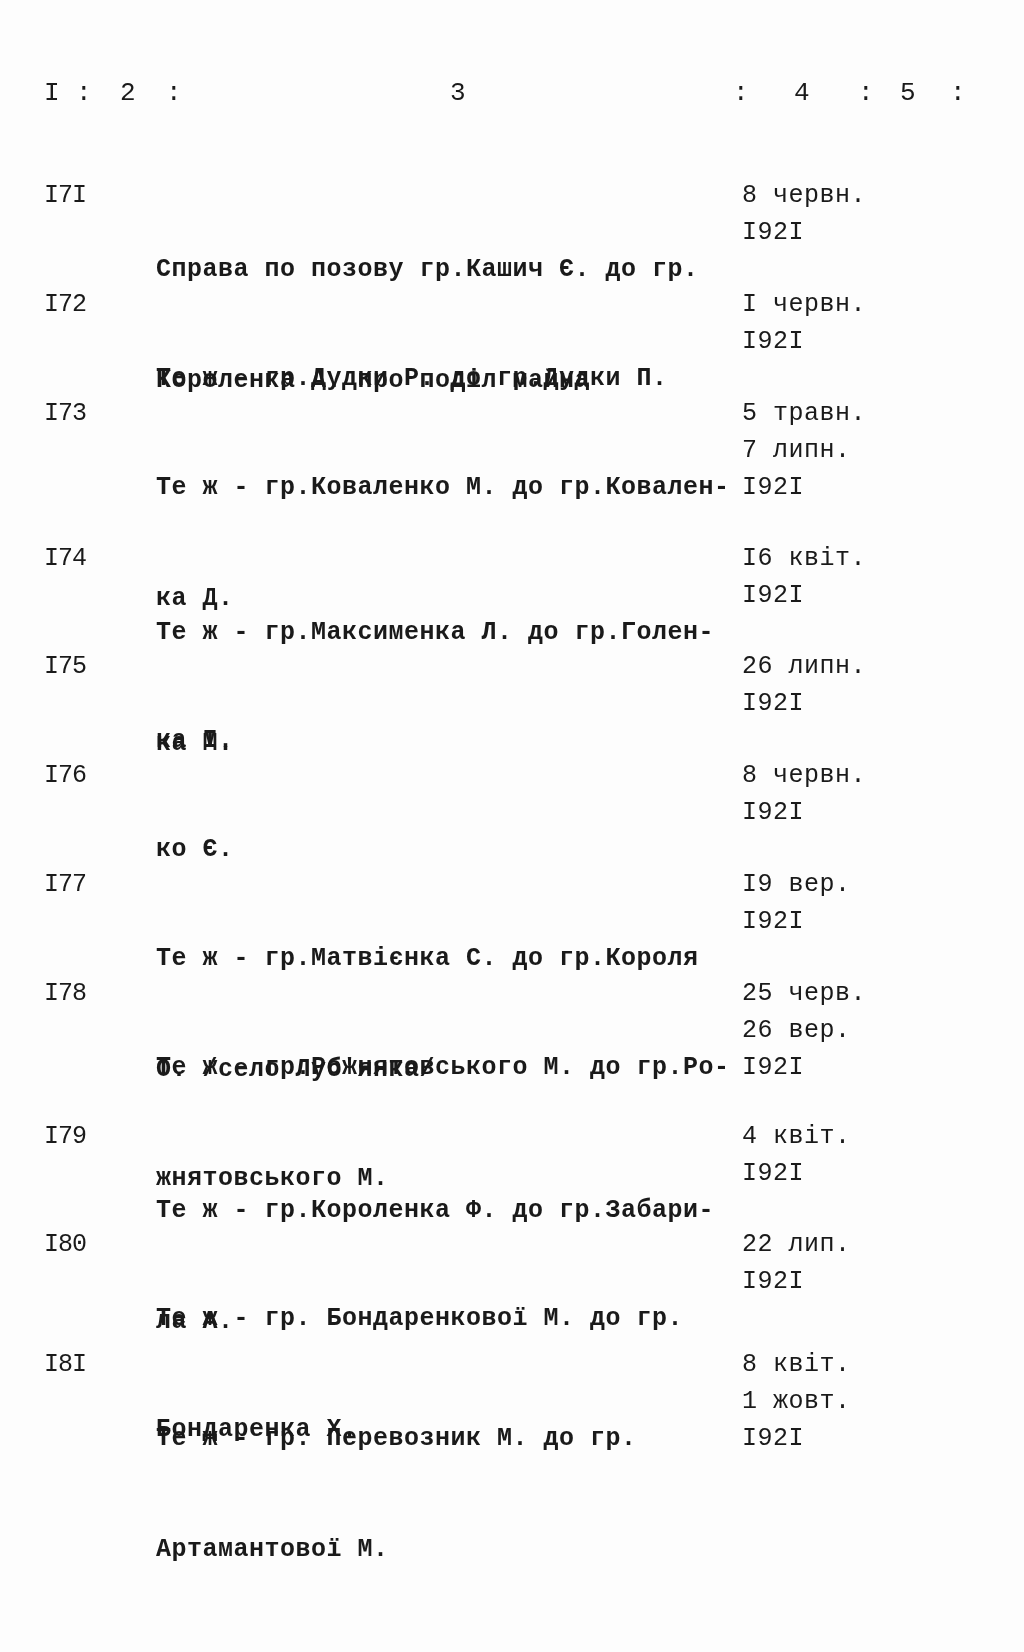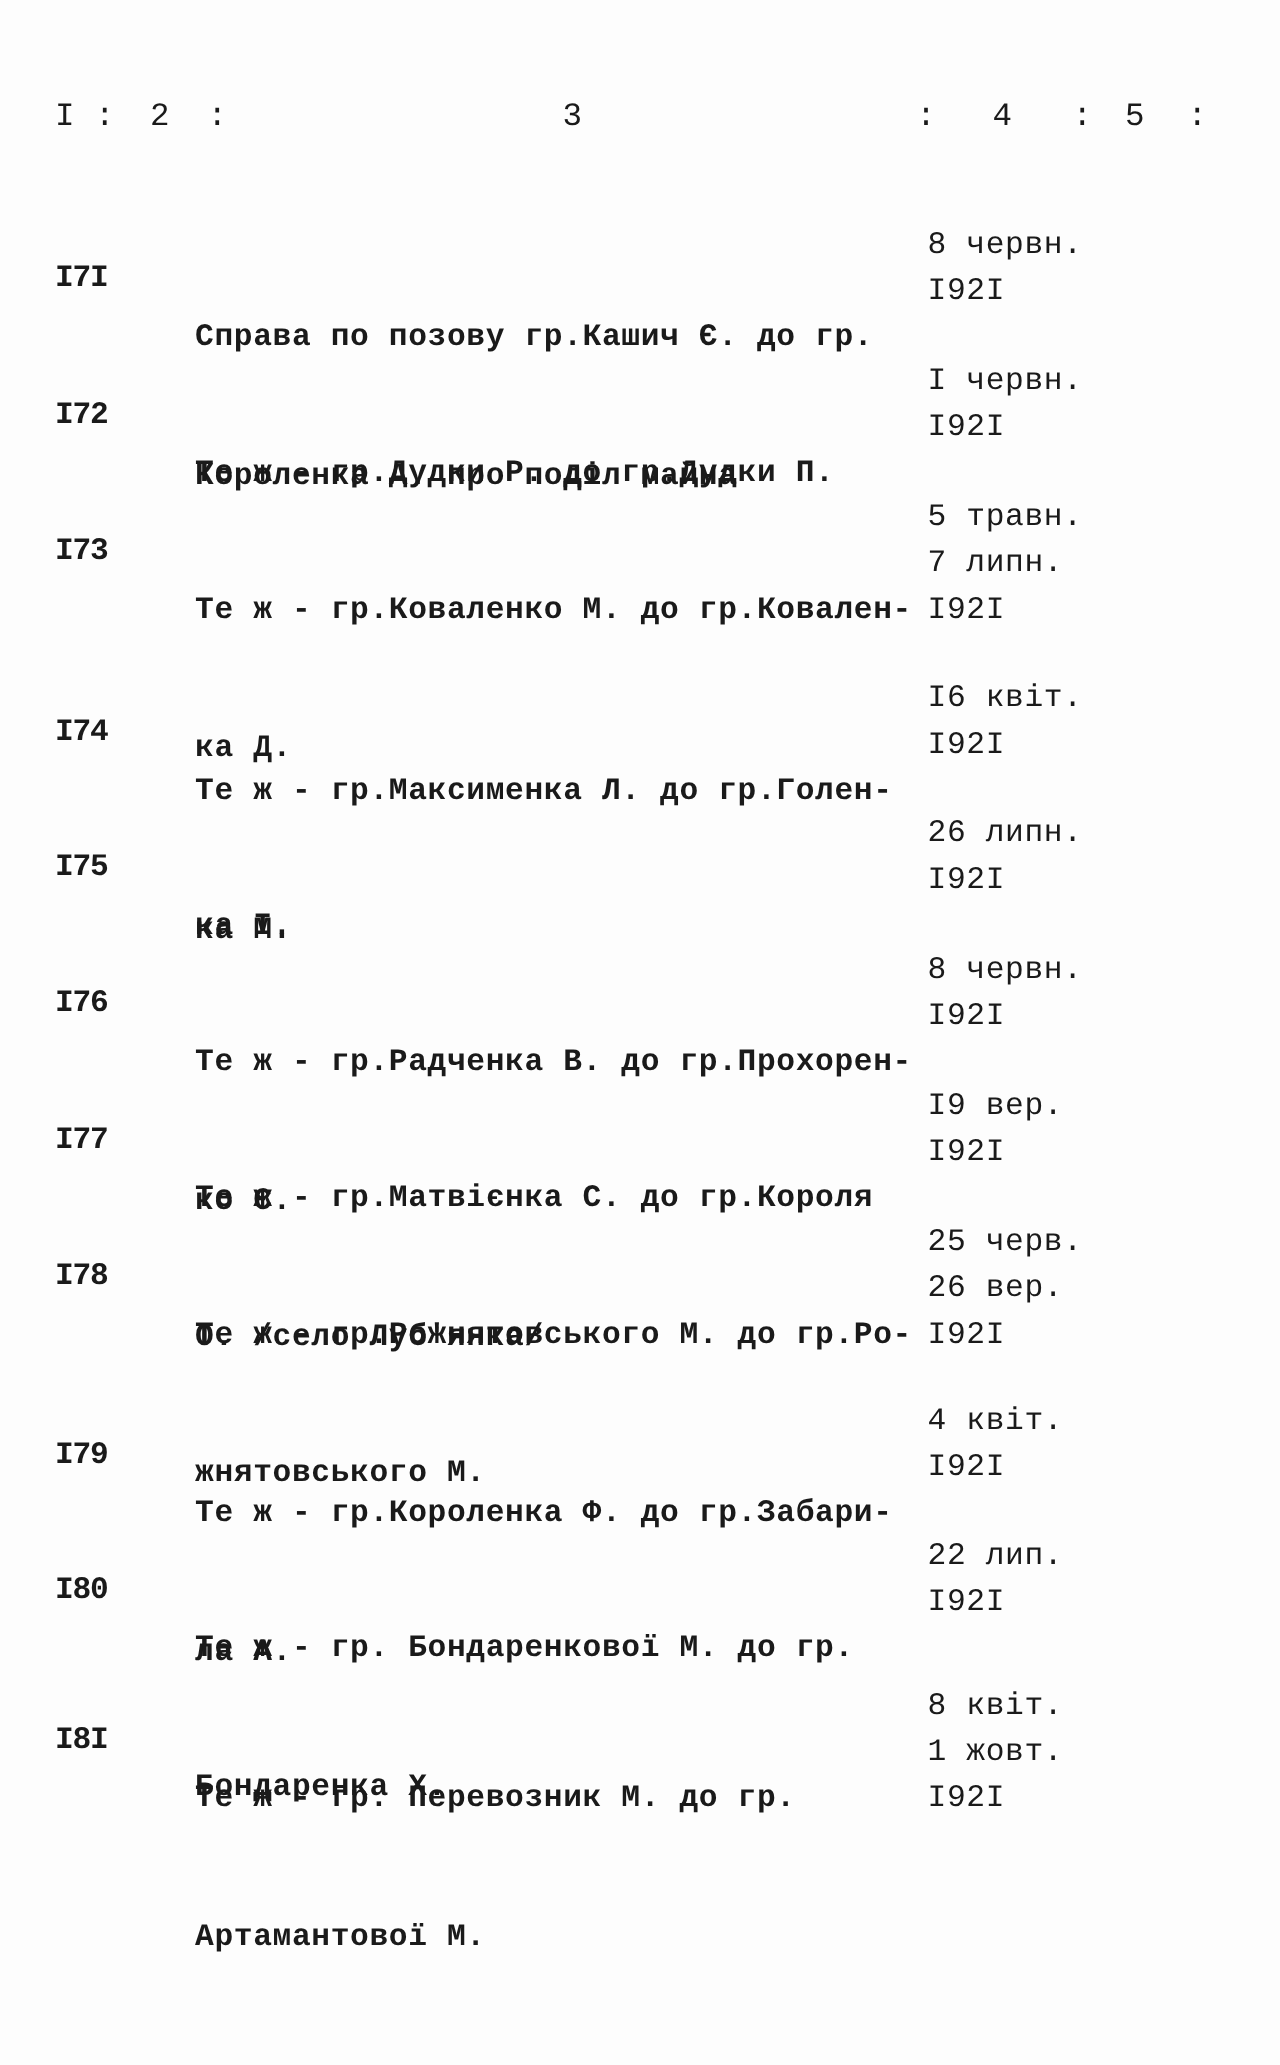--- a/index.html
+++ b/index.html
@@ -5,21 +5,21 @@
     html, body { margin: 0; padding: 0; background: #fdfdfd; }
     body {
       width: 1024px; height: 1652px; position: relative; overflow: hidden;
       font-family: "Liberation Mono", "DejaVu Sans Mono", monospace;
       color: #1a1a1a;
     }
     .page { position: absolute; left: 0; top: 0; width: 1024px; height: 1652px; }
     .header-row { position: absolute; top: 78px; left: 0; width: 1024px; height: 40px; font-size: 26px; }
     .hcell { position: absolute; top: 0; }
     .entry { position: absolute; left: 0; width: 1024px; font-size: 25px; line-height: 37px; letter-spacing: 0.5px; }
-    .entry .num { position: absolute; left: 44px; top: 0; font-weight: bold; letter-spacing: -1px; margin-top: 27px; }
+    .entry .num { position: absolute; left: 44px; top: 0; font-weight: normal; letter-spacing: -1px; }
     .entry .desc { position: absolute; left: 156px; top: 0; white-space: pre; font-weight: bold; }
     .entry .dates { position: absolute; left: 742px; top: 0; font-weight: normal; }
     .line { display: block; white-space: pre; }
   </style>
 </head>
 <body>
 
 <div class="page">
 
   <div class="header-row">
@@ -90,21 +90,20 @@
     </div>
     <div class="dates">
       <span class="line">26 липн.</span>
       <span class="line">I92I</span>
     </div>
   </div>
 
   <div class="entry" style="top:757px">
     <span class="num">I76</span>
     <div class="desc">
-      <span class="line">Те ж - гр.Радченка В. до гр.Прохорен-</span>
       <span class="line">ко Є.</span>
     </div>
     <div class="dates">
       <span class="line">8 червн.</span>
       <span class="line">I92I</span>
     </div>
   </div>
 
   <div class="entry" style="top:866px">
     <span class="num">I77</span>

